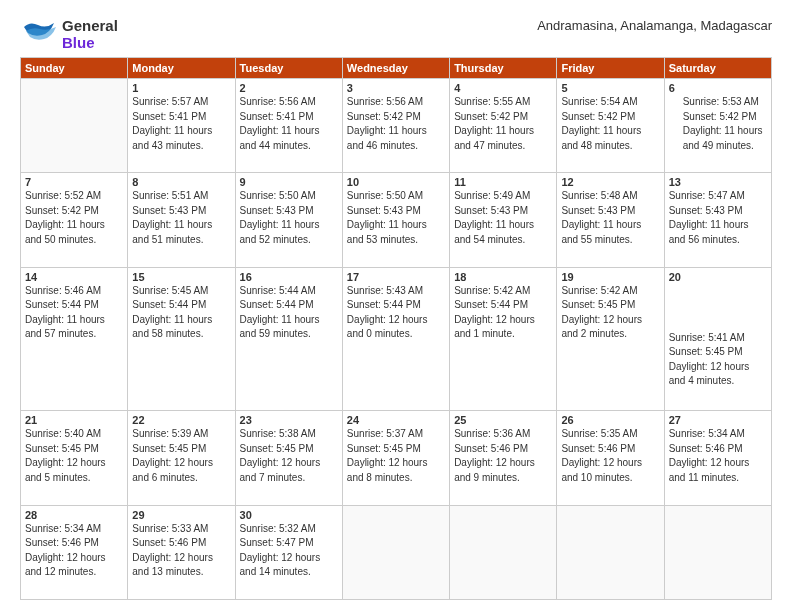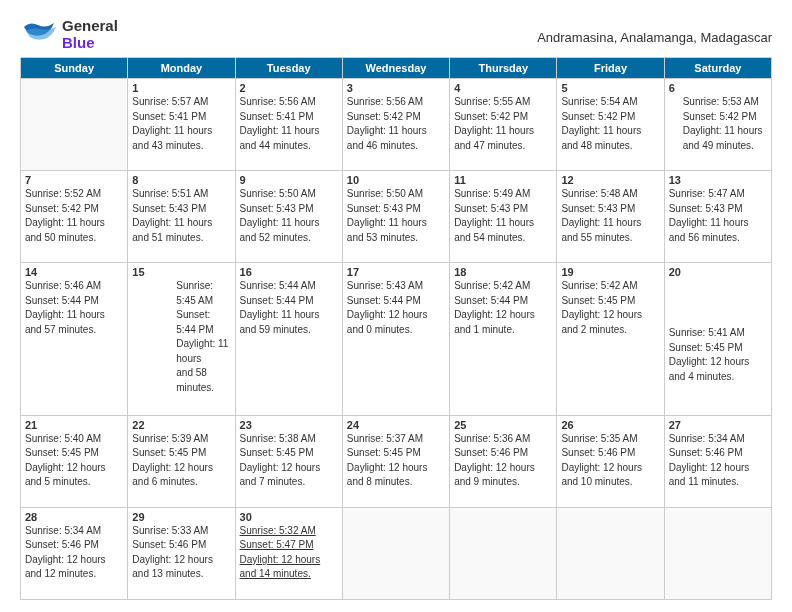--- a/index.html
+++ b/index.html
@@ -39,36 +39,35 @@
     .month-title {
       font-size: 32px;
       font-weight: bold;
       color: #333;
       line-height: 1.1;
     }
     .location-title {
       font-size: 13px;
       color: #333;
       font-weight: normal;
-      margin-top: 12px;
     }
     .calendar {
       flex: 1;
       border: 1px solid #ccc;
       border-collapse: collapse;
       width: 100%;
       table-layout: fixed;
     }
     .calendar th {
-      background: #0369a1;
+      background: #c2410c;
       color: #fff;
       font-size: 11px;
       font-weight: bold;
       padding: 4px 4px;
-      text-align: center;
+      text-align: left;
       border: 1px solid #ccc;
     }
     .calendar td {
       border: 1px solid #ccc;
       vertical-align: top;
       padding: 3px 4px;
       font-size: 8.5px;
       color: #333;
       height: 82px;
     }
@@ -223,21 +222,21 @@
         <tr>
           <td>
             <span class="day-num">14</span>
             <div class="day-info" style="white-space: pre-line;">Sunrise: 5:46 AM
 Sunset: 5:44 PM
 Daylight: 11 hours
 and 57 minutes.</div>
           </td>
           <td>
             <span class="day-num">15</span>
-            <div class="day-info" style="white-space: pre-line; margin-left: 44px;">Sunrise: 5:45 AM
+            <div class="day-info" style="white-space: pre-line;">Sunrise: 5:45 AM
 Sunset: 5:44 PM
 Daylight: 11 hours
 and 58 minutes.</div>
           </td>
           <td>
             <span class="day-num">16</span>
             <div class="day-info" style="white-space: pre-line;">Sunrise: 5:44 AM
 Sunset: 5:44 PM
 Daylight: 11 hours
 and 59 minutes.</div>
@@ -332,21 +331,21 @@
           </td>
           <td>
             <span class="day-num">29</span>
             <div class="day-info" style="white-space: pre-line;">Sunrise: 5:33 AM
 Sunset: 5:46 PM
 Daylight: 12 hours
 and 13 minutes.</div>
           </td>
           <td>
             <span class="day-num">30</span>
-            <div class="day-info" style="white-space: pre-line; text-decoration: underline;">Sunrise: 5:32 AM
+            <div class="day-info" style="white-space: pre-line;">Sunrise: 5:32 AM
 Sunset: 5:47 PM
 Daylight: 12 hours
 and 14 minutes.</div>
           </td>
           <td class="empty-cell"></td>
           <td class="empty-cell"></td>
           <td class="empty-cell"></td>
           <td class="empty-cell"></td>
         </tr>
       </tbody>

